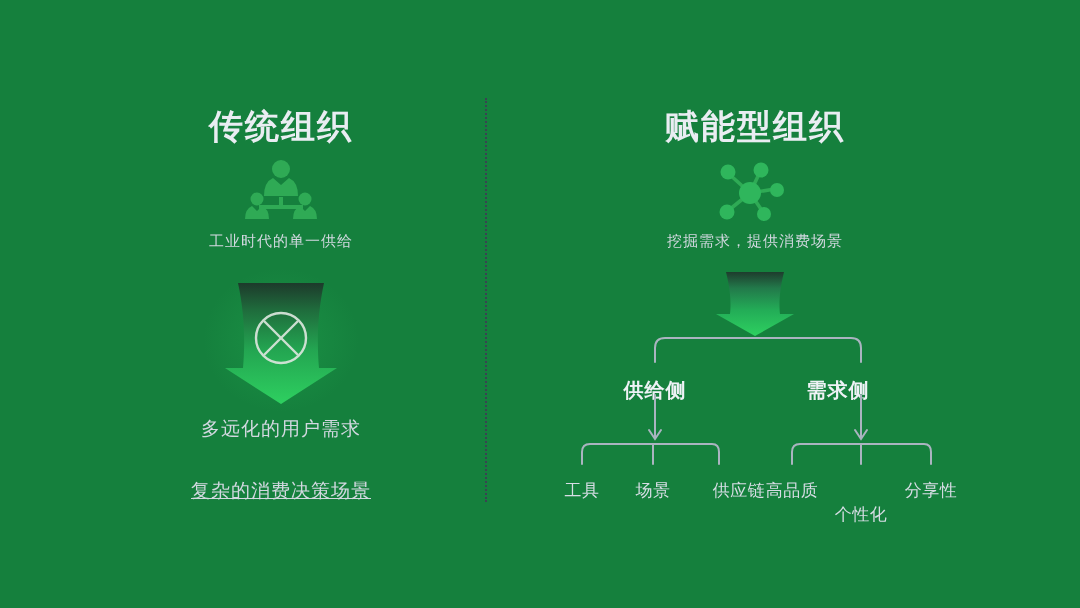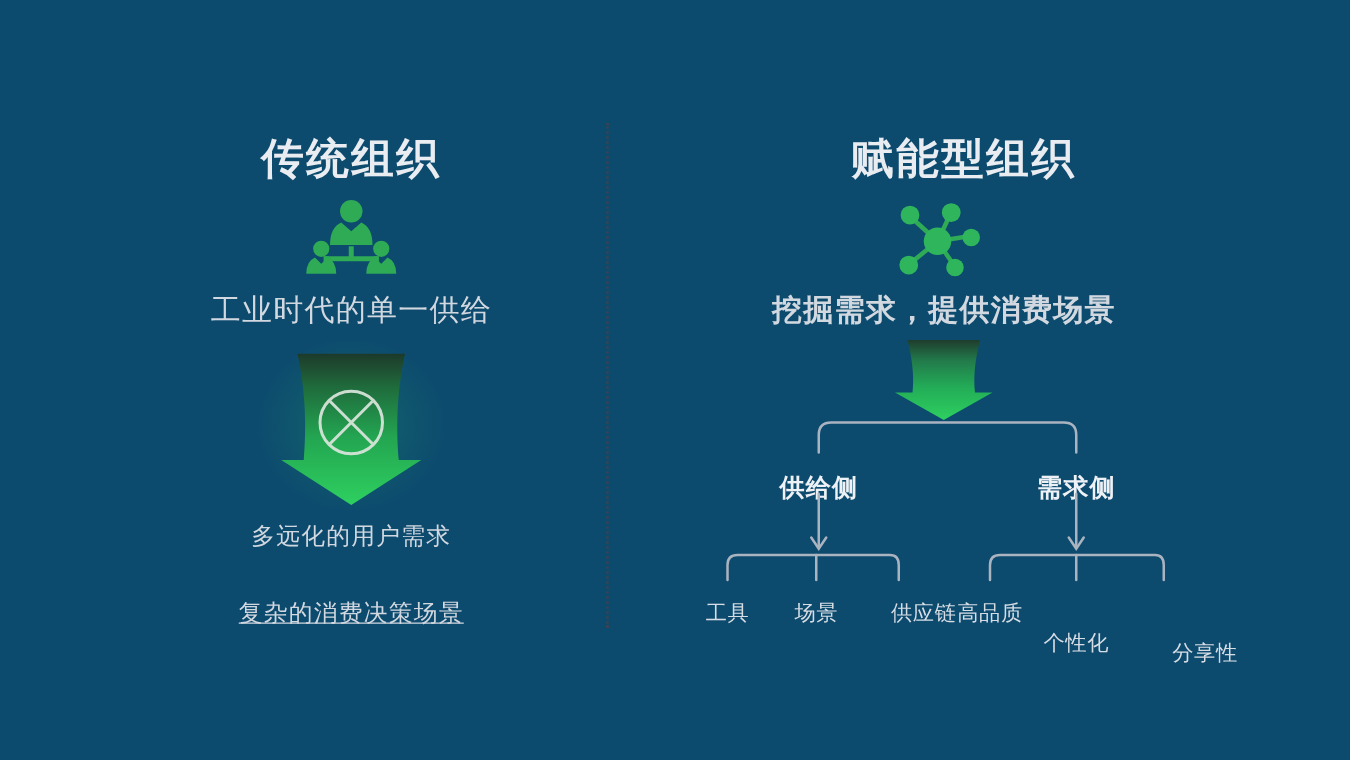--- a/index.html
+++ b/index.html
@@ -7,39 +7,39 @@
     padding: 0;
     background: #11161f;
   }
   body {
     font-family: "Liberation Sans", "DejaVu Sans", sans-serif;
   }
   #slide {
     position: relative;
     width: 1080px;
     height: 608px;
-    background: #0c4a6e;
+    background: #15803d;
     overflow: hidden;
   }
 
   
   .ctr {
     position: absolute;
     text-align: center;
     white-space: nowrap;
     transform: translateX(-50%);
   }
   .panel-title {
     font-size: 34px;
     font-weight: bold;
     color: #e9edf2;
     letter-spacing: 2px;
   }
   .panel-sub {
-    font-size: 24px;
+    font-size: 15px;
     color: #d2d8e0;
     letter-spacing: 1px;
   }
   .outcome {
     font-size: 19px;
     color: #d2d8e0;
     letter-spacing: 1px;
   }
   .branch-label {
     font-size: 20px;
@@ -81,35 +81,35 @@
   <div id="divider"></div>
 
   <div class="ctr panel-title" style="left:281px; top:104px;">传统组织</div>
 
   <div class="ctr panel-sub" style="left:281px; top:232px;">工业时代的单一供给</div>
 
   <div class="ctr outcome" style="left:281px; top:416px;">多远化的用户需求</div>
 
   <div class="ctr outcome" style="left:281px; top:478px;text-decoration:underline;">复杂的消费决策场景</div>
 
-  <div class="ctr panel-title" style="left:755px; top:104px;margin-left:16px;">赋能型组织</div>
-
-  <div class="ctr panel-sub" style="left:755px; top:232px;font-weight:bold;">挖掘需求，提供消费场景</div>
+  <div class="ctr panel-title" style="left:755px; top:104px;">赋能型组织</div>
+
+  <div class="ctr panel-sub" style="left:755px; top:232px;">挖掘需求，提供消费场景</div>
 
   <div class="ctr branch-label" style="left:655px; top:377px;">供给侧</div>
 
-  <div class="ctr branch-label" style="left:861px; top:377px;">需求侧</div>
+  <div class="ctr branch-label" style="left:838px; top:377px;">需求侧</div>
 
   <div class="ctr leaf-label" style="left:582px; top:479px;">工具</div>
   <div class="ctr leaf-label" style="left:653px; top:479px;">场景</div>
   <div class="ctr leaf-label" style="left:719px; top:479px;margin-left:20px;">供应链</div>
 
   <div class="ctr leaf-label" style="left:792px; top:479px;">高品质</div>
   <div class="ctr leaf-label" style="left:861px; top:479px;margin-top:24px;">个性化</div>
-  <div class="ctr leaf-label" style="left:964px; top:479px;margin-top:32px;">分享性</div>
+  <div class="ctr leaf-label" style="left:931px; top:479px;">分享性</div>
 
   <svg id="vector" viewBox="0 0 1080 608">
     <defs>
       <linearGradient id="gradLeftArrow" x1="0" y1="0" x2="0" y2="1">
         <stop offset="0%" stop-color="#1d3a2b"></stop>
         <stop offset="22%" stop-color="#1f6b3c"></stop>
         <stop offset="55%" stop-color="#23a551"></stop>
         <stop offset="100%" stop-color="#2ed060"></stop>
       </linearGradient>
       <linearGradient id="gradRightArrow" x1="0" y1="0" x2="0" y2="1">

